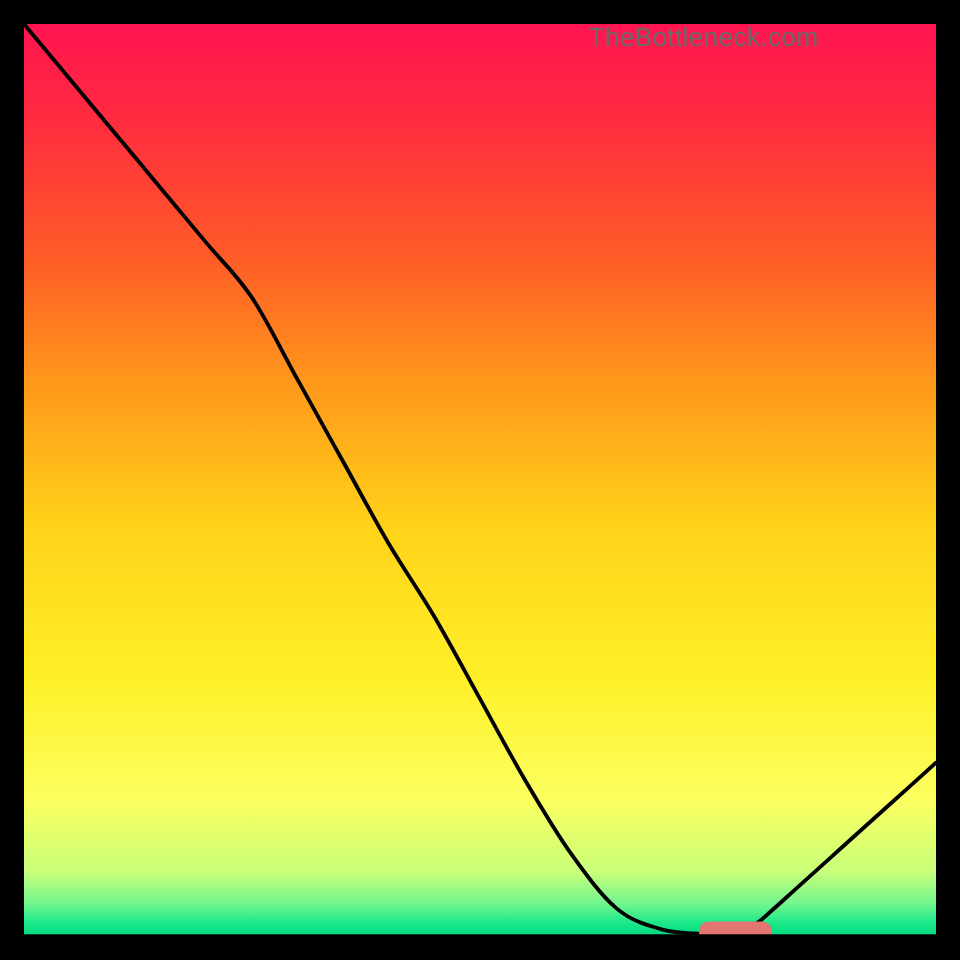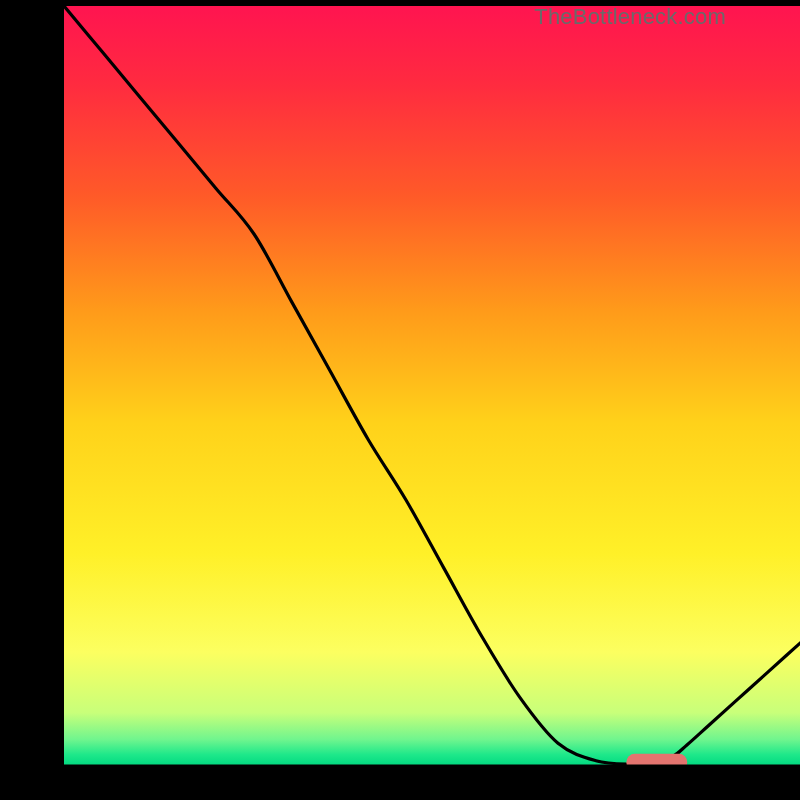--- a/index.html
+++ b/index.html
@@ -7,24 +7,23 @@
     padding: 0;
     width: 800px;
     height: 800px;
     background: #000;
     overflow: hidden;
     font-family: Arial, Helvetica, sans-serif;
   }
   .plot-area {
     position: absolute;
     left: 20px;
-    top: 6px;
+    top: 20px;
     width: 684px;
     height: 760px;
-    margin-left: 44px;
   }
   .watermark {
     position: absolute;
     top: -2px;
     right: 22px;
     color: #6a6a6a;
     font-size: 22px;
     font-weight: 500;
     letter-spacing: 0.2px;
   }

